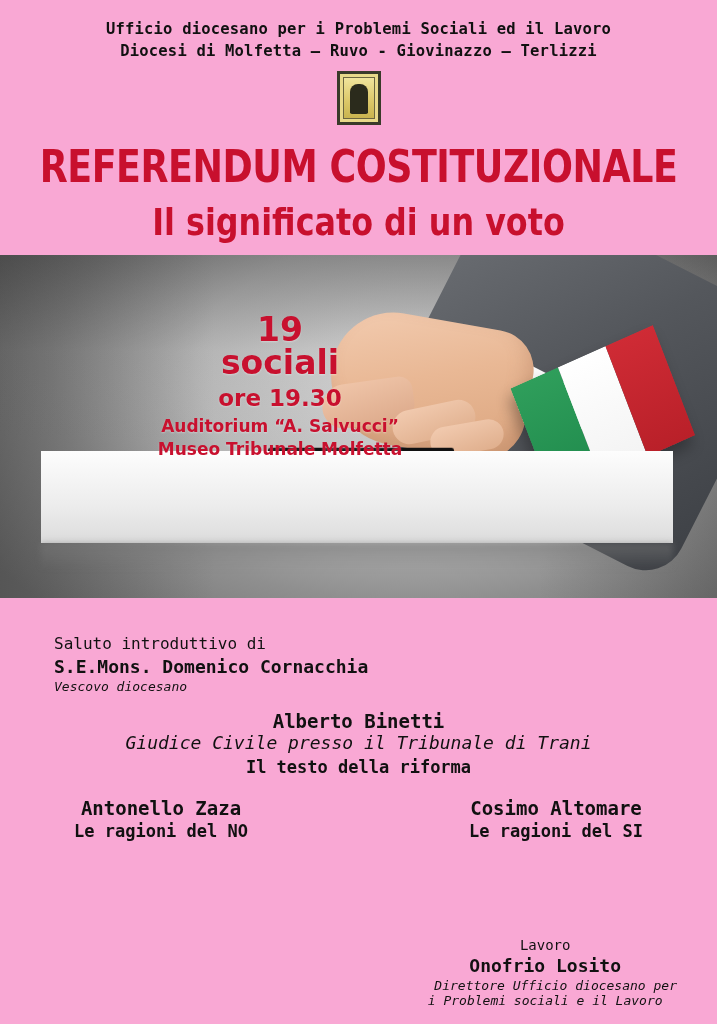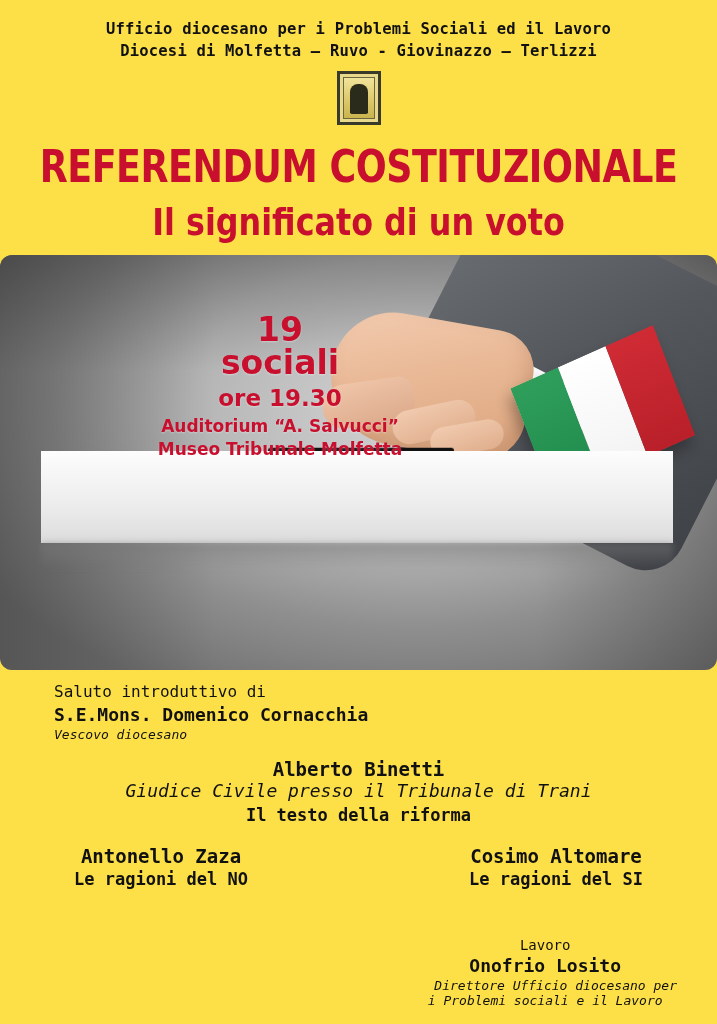--- a/index.html
+++ b/index.html
@@ -11,21 +11,21 @@
     width: 717px;
     height: 1024px;
     font-family: "DejaVu Sans", sans-serif;
     overflow: hidden;
     position: relative;
   }
   .poster {
     width: 717px;
     height: 1024px;
     position: relative;
-    background: #fde047;
+    background: #f9a8d4;
     display: flex;
     flex-direction: column;
   }
 
   
   .header {
     text-align: center;
     padding-top: 18px;
   }
   .org-line {
@@ -93,25 +93,24 @@
     line-height: 1;
     margin-top: 14px;
     margin-bottom: 14px;
     transform: scaleX(0.93);
   }
 
   
   .image-band {
     position: relative;
     width: 717px;
-    height: 415px;
+    height: 343px;
     overflow: hidden;
     background:
       radial-gradient(ellipse 520px 330px at 58% 34%, #d9d9d9 0%, #b9b9b9 42%, #8f8f8f 70%, #6e6e6e 100%);
-    border-radius: 12px;
   }
   .band-vignette {
     position: absolute;
     inset: 0;
     background:
       linear-gradient(180deg, rgba(40,40,40,0.35) 0%, rgba(90,90,90,0.05) 28%, rgba(255,255,255,0) 55%),
       linear-gradient(90deg, rgba(30,30,30,0.30) 0%, rgba(0,0,0,0) 30%, rgba(0,0,0,0) 75%, rgba(30,30,30,0.22) 100%);
   }
   
   .box-top {
@@ -242,21 +241,21 @@
   .ev-day { font-size: 33px; line-height: 1.0; }
   .ev-month { font-size: 33px; line-height: 1.05; }
   .ev-hour { font-size: 23px; line-height: 1.35; margin-top: 2px; }
   .ev-place1 { font-size: 17px; line-height: 1.35; margin-top: 1px; }
   .ev-place2 { font-size: 17px; line-height: 1.35; }
 
   
   .speakers {
     position: relative;
     flex: 1 1 auto;
-    padding: 12px 34px 10px 34px;
+    padding: 36px 34px 10px 34px;
     box-sizing: border-box;
     font-family: "DejaVu Sans Mono", monospace;
     color: #111111;
   }
   .greet-label {
     font-size: 16px;
     margin-left: 20px;
   }
   .greet-name {
     font-size: 18px;

